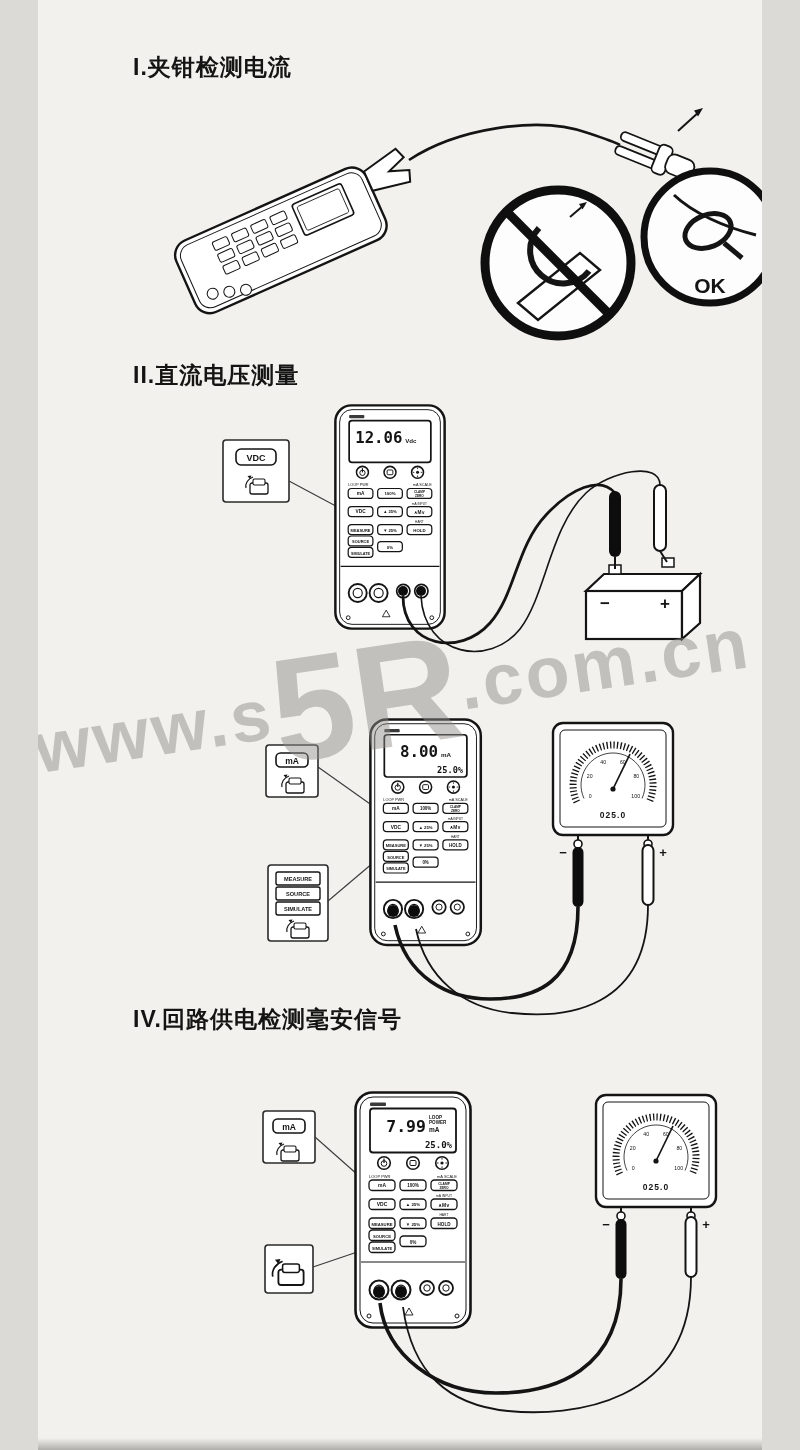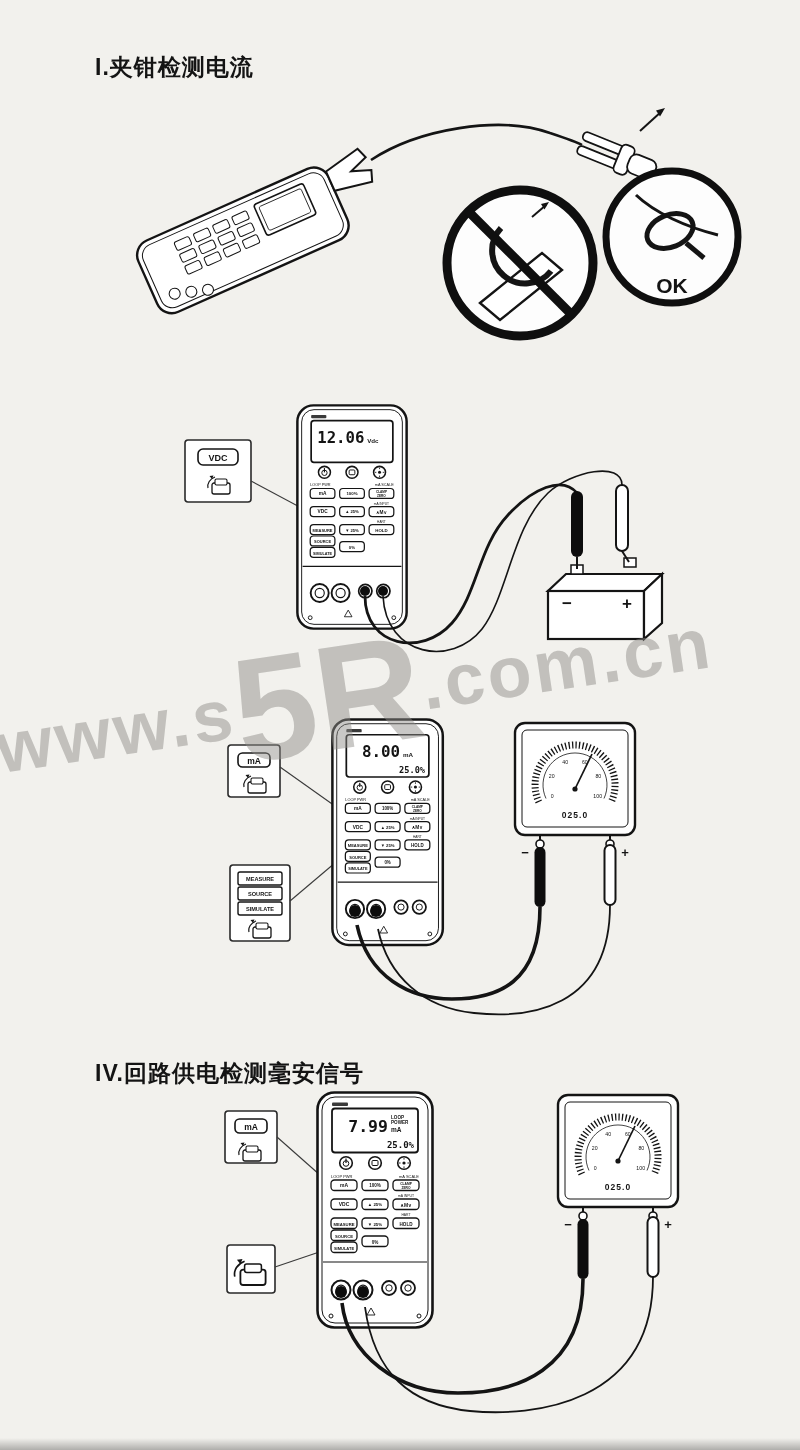--- a/index.html
+++ b/index.html
@@ -1,17 +1,17 @@
 <!DOCTYPE html>
 <html><head>
 <meta charset="utf-8">
 <style>
   *{box-sizing:border-box}
   body{margin:0;background:#dcdad6;font-family:"Liberation Sans",sans-serif}
-  .page{position:relative;width:800px;height:1450px;margin:0 auto;background:#f2f1ed;overflow:hidden}
+  .page{position:relative;width:724px;height:1450px;margin:0 auto;background:#f2f1ed;overflow:hidden}
   .heading{position:absolute;font-size:23px;font-weight:bold;color:#141414;white-space:nowrap;letter-spacing:1px}
   .page svg{position:absolute;overflow:visible}
   svg text{fill:#141414;font-family:"Liberation Sans",sans-serif}
   .mono{font-family:"DejaVu Sans Mono",monospace}
   .leader{stroke:#3a3a3a;stroke-width:1.1}
   .wm{position:absolute;left:-8px;top:618px;width:860px;display:flex;align-items:center;
       transform:rotate(-8.5deg);color:#8f8d89;opacity:.48;font-weight:bold;z-index:9;
       pointer-events:none;letter-spacing:3px;white-space:nowrap}
   .wm-a{font-size:72px}
   .wm-b{font-size:148px;line-height:.9;letter-spacing:0}
@@ -73,20 +73,21 @@
     </g>
     <g>
       <circle cx="592" cy="142" r="66" fill="#fdfdfd" stroke="#0f0f0f" stroke-width="7"></circle>
       <path d="M 556,100 C 575,118 606,132 638,140" fill="none" stroke="#141414" stroke-width="3"></path>
       <ellipse cx="590" cy="136" rx="24" ry="16" transform="rotate(-22 590 136)" fill="none" stroke="#141414" stroke-width="5"></ellipse>
       <path d="M 606,148 L 624,163" stroke="#141414" stroke-width="5" fill="none"></path>
       <text x="592" y="198" text-anchor="middle" font-size="21" font-weight="bold">OK</text>
     </g>
   </svg>
 
+  <div class="heading" style="left:95px;top:360px">II.直流电压测量</div>
 
   <svg style="left:80px;top:395px" width="680" height="290" viewBox="0 0 680 290">
     <g transform="translate(105,45)">
       <rect x="0" y="0" width="66" height="62" rx="3" fill="#ffffff" stroke="#2a2a2a" stroke-width="1.6"></rect>
       <rect x="13" y="9" width="40" height="16" rx="5" fill="#ffffff" stroke="#141414" stroke-width="1.6"></rect>
       <text x="33" y="20.5" text-anchor="middle" font-size="9" font-weight="bold">VDC</text>
       <g transform="translate(36,44)" stroke="#141414" fill="#ffffff">
         <rect x="-9" y="-1" width="18" height="11" rx="2" stroke-width="1.3"></rect>
         <rect x="-6" y="-5" width="12" height="6" rx="1.5" stroke-width="1.1"></rect>
         <path d="M -13,4 a 12 10 0 0 1 7,-11" fill="none" stroke-width="1.2"></path>
@@ -325,21 +326,21 @@
     <g>
       <rect x="454.5" y="132" width="11" height="60" rx="5.5" fill="#0d0d0d"></rect>
     </g>
     <g>
       <rect x="524.5" y="130" width="11" height="60" rx="5.5" fill="#ffffff" stroke="#141414" stroke-width="2"></rect>
     </g>
     <path d="M 460,192 C 460,268 418,284 372,284 C 330,284 288,262 277,210" fill="none" stroke="#141414" stroke-width="3.6"></path>
     <path d="M 530,190 C 530,294 448,304 394,298 C 344,293 308,262 298,214" fill="none" stroke="#141414" stroke-width="1.8"></path>
   </svg>
 
-  <div class="heading" style="left:95px;top:1058px">IV.回路供电检测毫安信号</div>
+  <div class="heading" style="left:95px;top:1004px">IV.回路供电检测毫安信号</div>
 
   <svg style="left:80px;top:1055px" width="690" height="385" viewBox="0 0 690 385">
     <g transform="translate(145,56)">
       <rect x="0" y="0" width="52" height="52" rx="3" fill="#ffffff" stroke="#2a2a2a" stroke-width="1.6"></rect>
       <rect x="10" y="8" width="32" height="14" rx="4.5" fill="#ffffff" stroke="#141414" stroke-width="1.6"></rect>
       <text x="26" y="18.5" text-anchor="middle" font-size="8.5" font-weight="bold">mA</text>
       <g transform="translate(27,40)" stroke="#141414" fill="#ffffff">
         <rect x="-9" y="-1" width="18" height="11" rx="2" stroke-width="1.3"></rect>
         <rect x="-6" y="-5" width="12" height="6" rx="1.5" stroke-width="1.1"></rect>
         <path d="M -13,4 a 12 10 0 0 1 7,-11" fill="none" stroke-width="1.2"></path>

